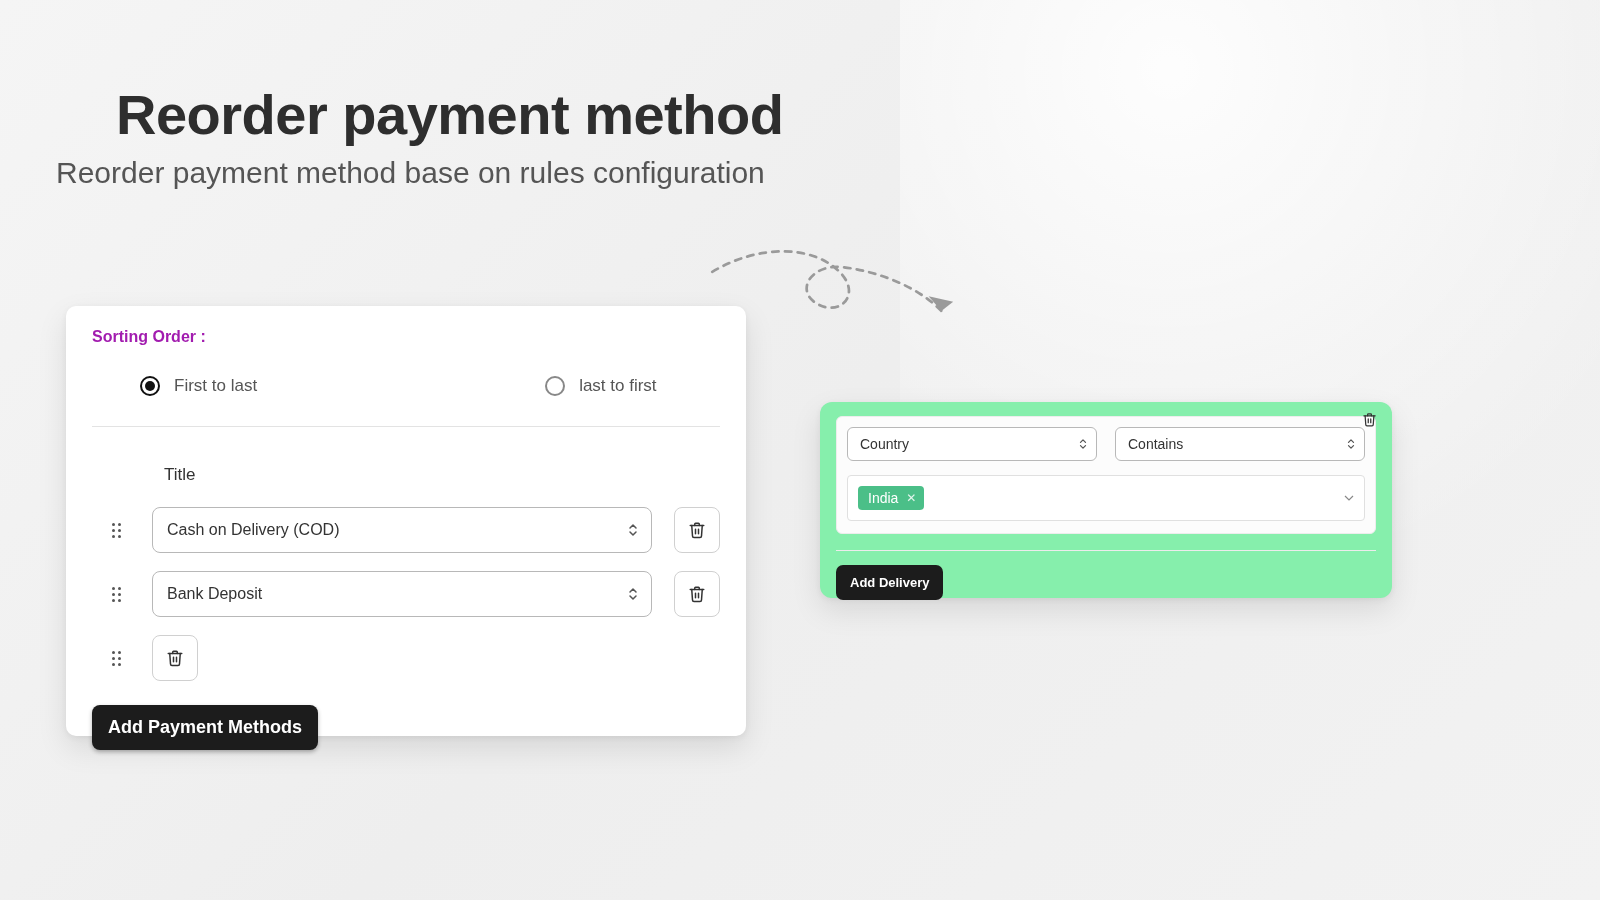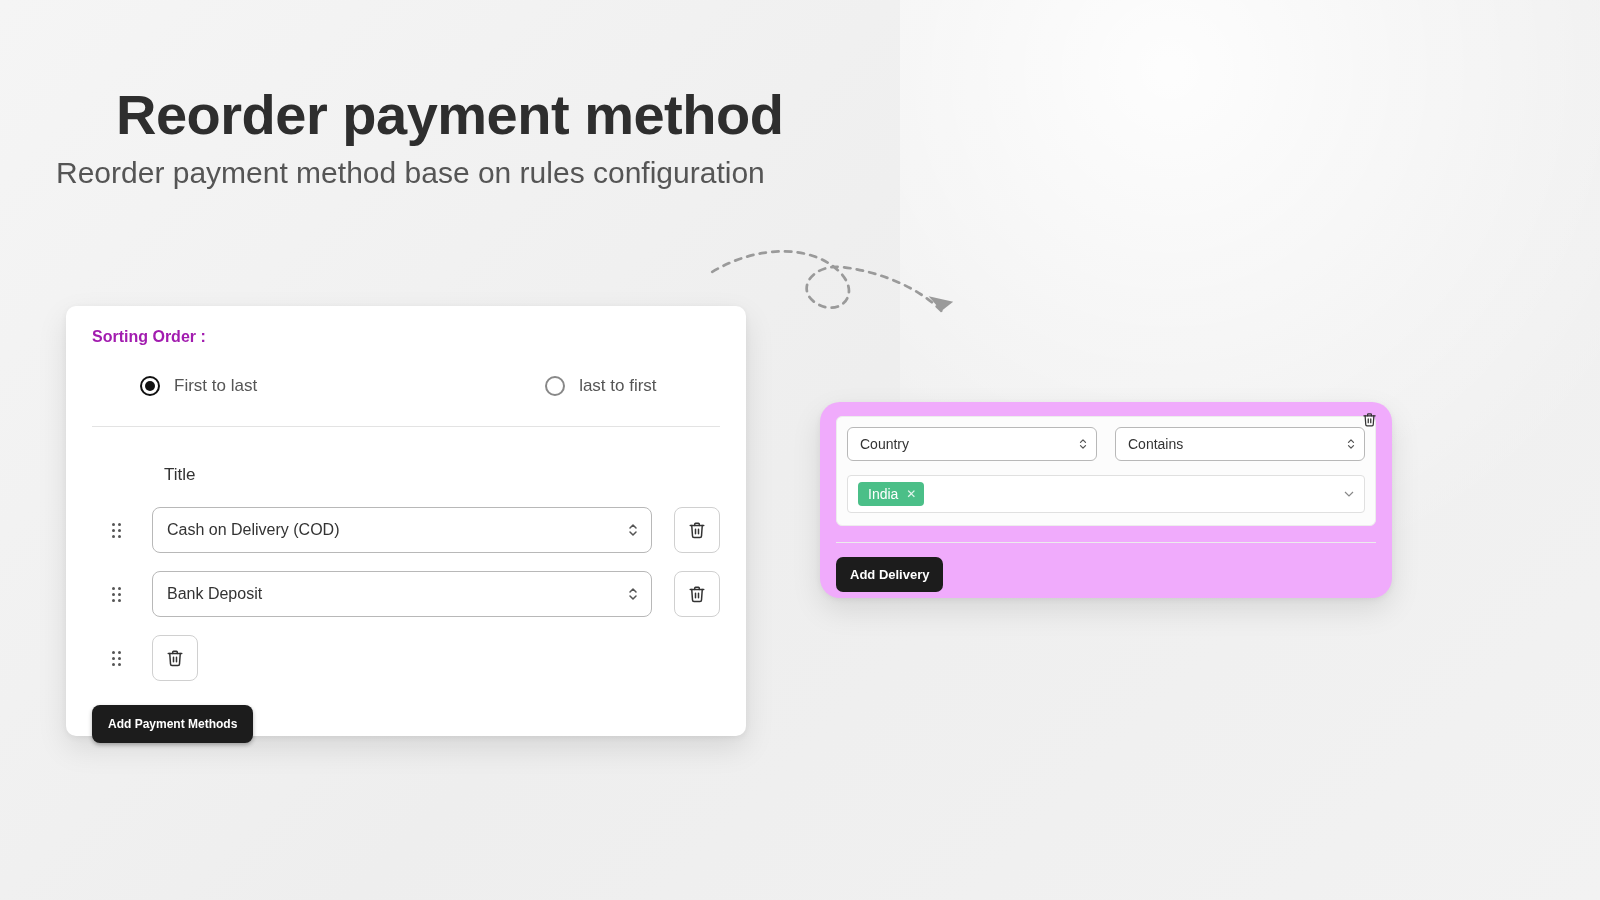--- a/index.html
+++ b/index.html
@@ -132,33 +132,33 @@
     display: flex; align-items: center; justify-content: center;
     cursor: pointer;
   }
   .add-btn {
     margin-top: 6px;
     background: #1c1c1c;
     color: #fff;
     border: none;
     border-radius: 8px;
     padding: 12px 16px;
-    font-size: 12px;
+    font-size: 18px;
     font-weight: 600;
     cursor: pointer;
     box-shadow: 0 2px 4px rgba(0,0,0,0.3);
   }
 
   
   .card-right {
     position: absolute;
     left: 820px; top: 402px;
     width: 572px; height: 196px;
-    background: #f0abfc;
-    border-radius: 20px;
+    background: #86efac;
+    border-radius: 12px;
     box-shadow: 0 12px 30px rgba(0,0,0,0.10), 0 2px 6px rgba(0,0,0,0.06);
     padding: 14px 16px 18px 16px;
   }
   .cond-box {
     border: 1px solid #ededed;
     border-radius: 6px;
     padding: 10px 10px 12px 10px;
     background: #fcfcfc;
     position: relative;
   }
@@ -182,21 +182,21 @@
     padding: 0 30px 0 12px;
     font-size: 14px;
     color: #333;
     display: flex; align-items: center;
     position: relative;
     background: #fff;
     cursor: pointer;
   }
   .mini-select .chevrons { position: absolute; right: 8px; top: 50%; transform: translateY(-50%); }
   .tag-input {
-    height: 38px;
+    height: 46px;
     border: 1px solid #e0e0e0;
     border-radius: 4px;
     background: #fff;
     display: flex; align-items: center;
     padding: 0 10px;
     position: relative;
     cursor: text;
   }
   .tag {
     background: #4bbf88;

